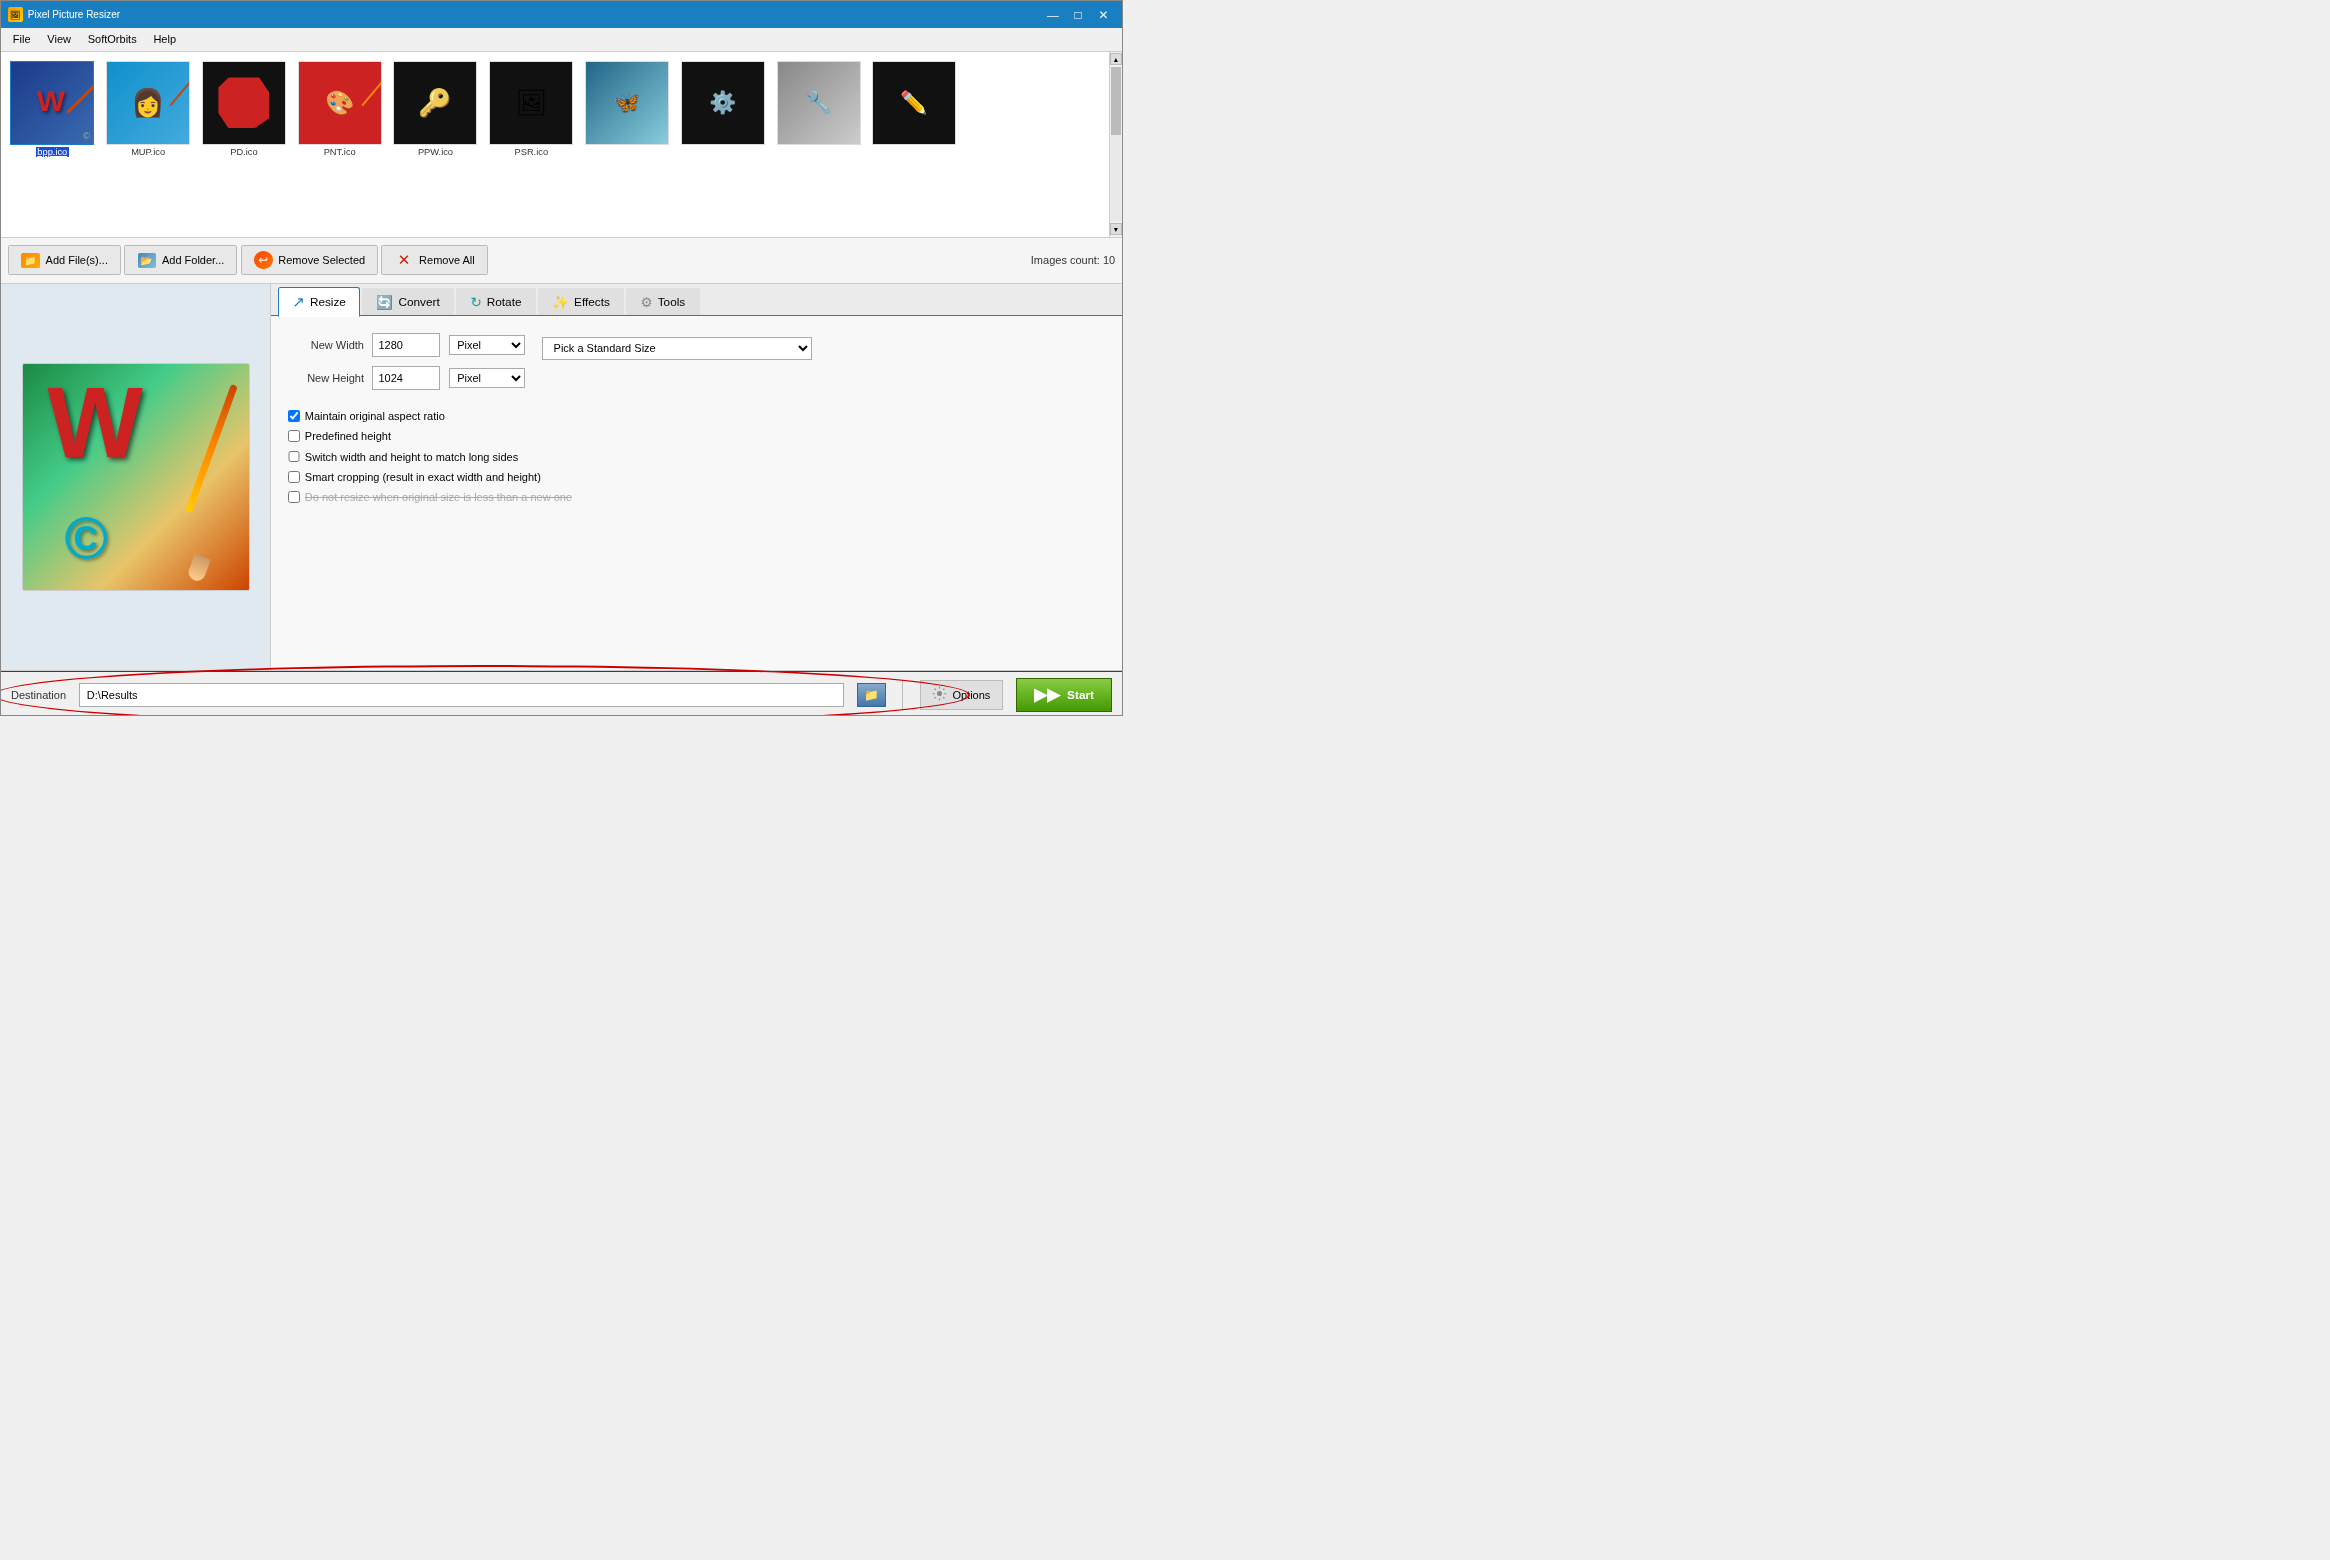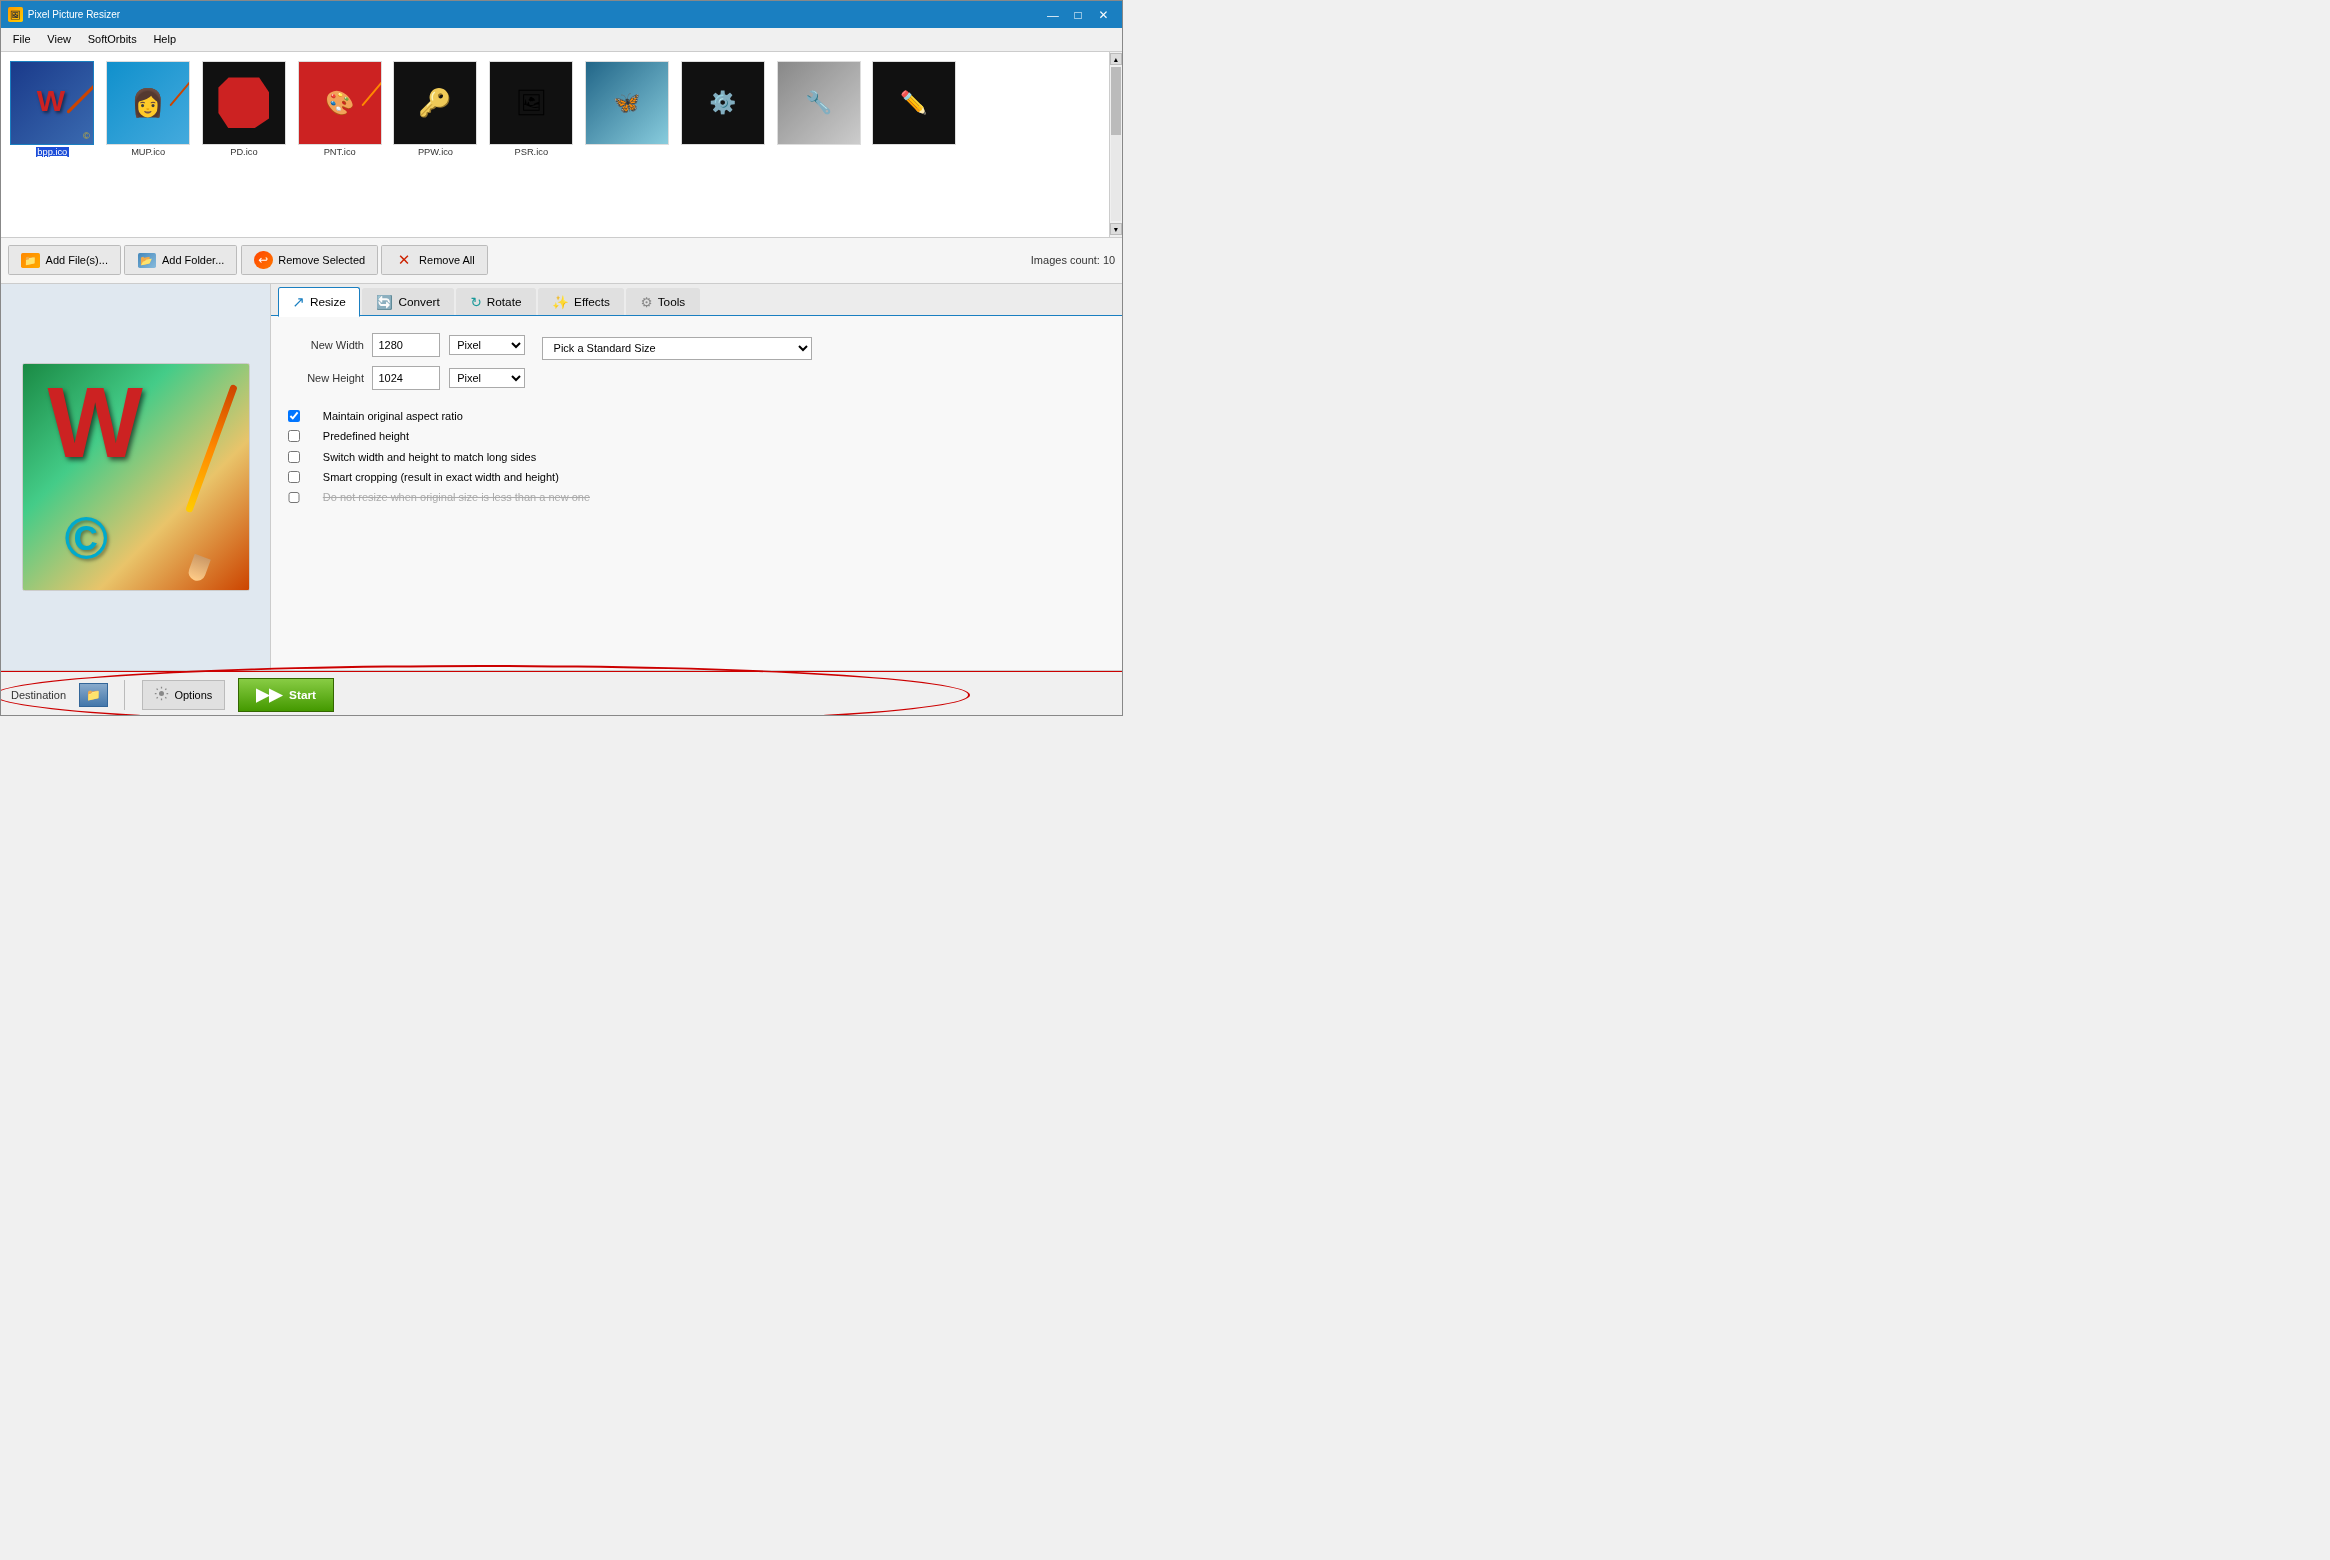--- a/index.html
+++ b/index.html
@@ -284,23 +284,22 @@
       height: 23.6px;
       border: 0.8px solid #aaa;
       padding: 0 6.8px;
       font-size: 11px;
       background: white;
       max-width: 270px;
     }
 
     .checkbox-row {
       display: flex;
-      align-items: center;
       margin-bottom: 8.4px;
-      gap: 23px;
+      gap: 5px;
     }
     .checkbox-row input[type="checkbox"] {
       width: 11.8px; height: 11.8px;
     }
 
     .canvas-resize-btn {
       display: flex;
       align-items: center;
       gap: 6.8px;
       padding: 6.8px 13.5px;
@@ -659,20 +658,21 @@
     </div>
 
   </div>
 </div>
 
 <div class="bottom-section">
 
   <div style="position:relative;">
     <div class="bottom-bar">
       <span class="destination-label">Destination</span>
+      <input class="destination-input" type="text" value="D:\Results" style="">
       <button class="browse-btn">
         <span style="color:white;font-size:11.8px;">📁</span>
       </button>
       <div class="sep"></div>
       <button class="options-btn">
         <span>
           <svg width="15" height="15" viewBox="0 0 18 18">
             <circle cx="9" cy="9" r="3" fill="#888"></circle>
             <path d="M9 1v2M9 15v2M1 9h2M15 9h2M3.1 3.1l1.4 1.4M13.5 13.5l1.4 1.4M3.1 14.9l1.4-1.4M13.5 4.5l1.4-1.4" stroke="#888" stroke-width="1.5" fill="none"></path>
           </svg>

